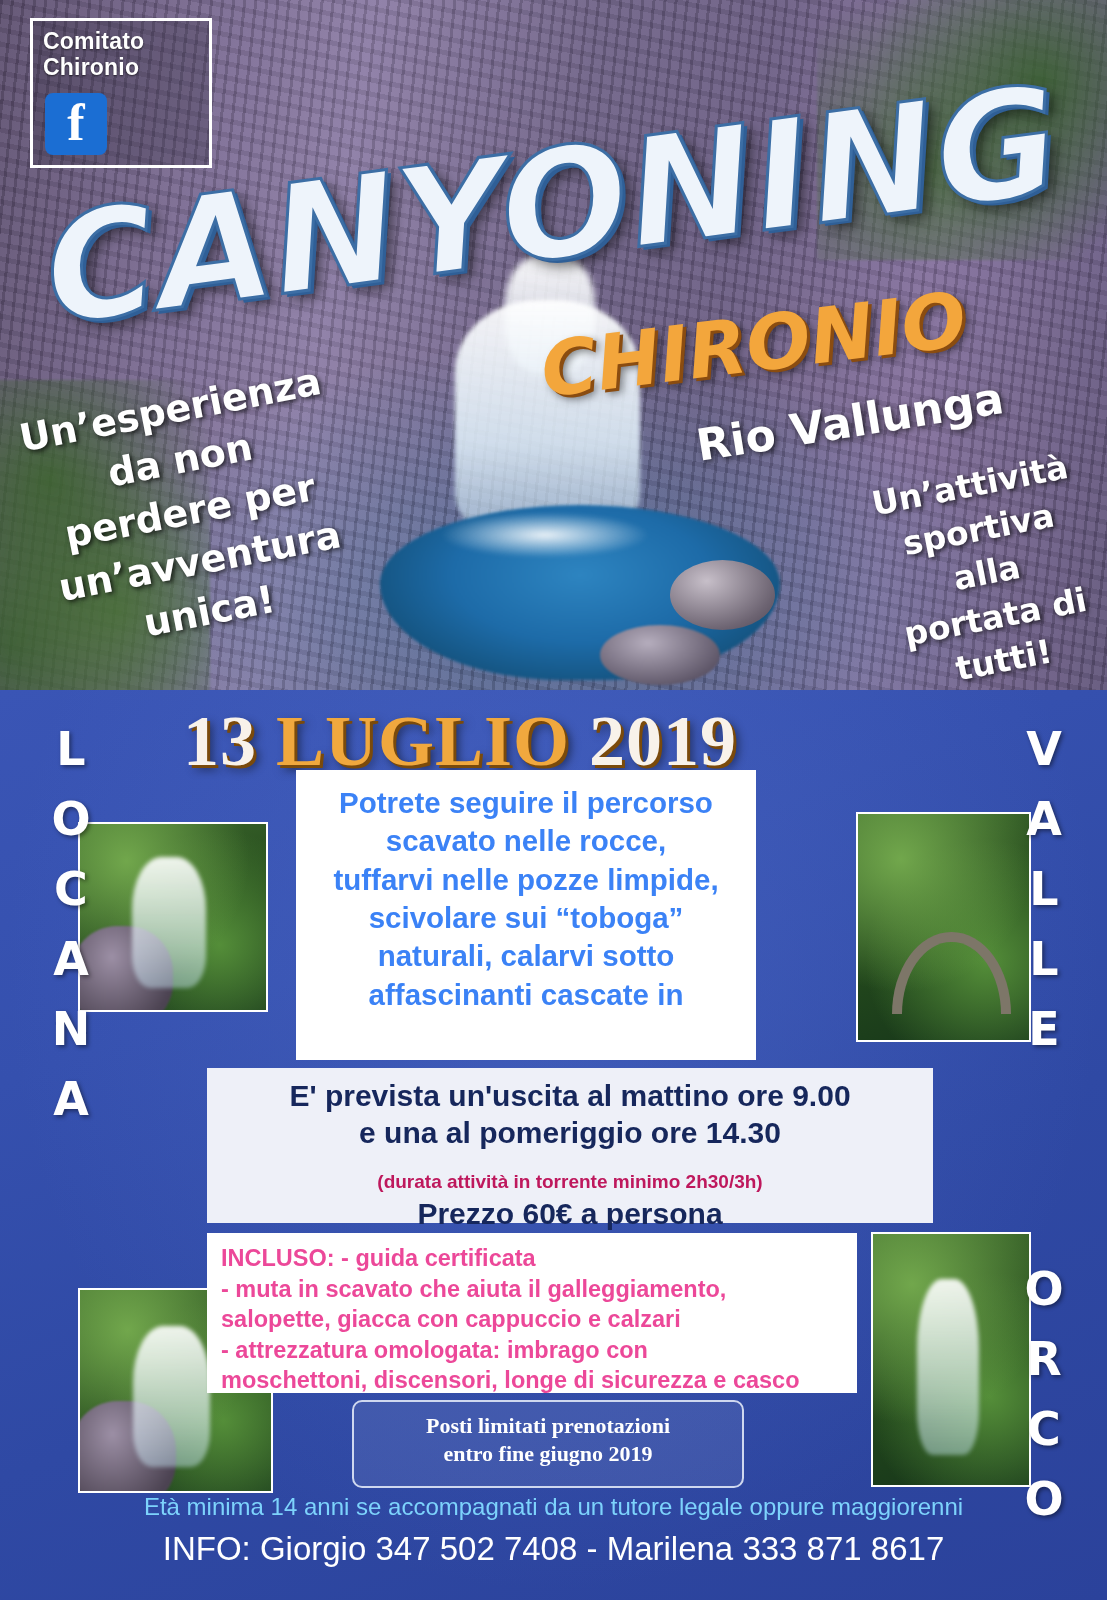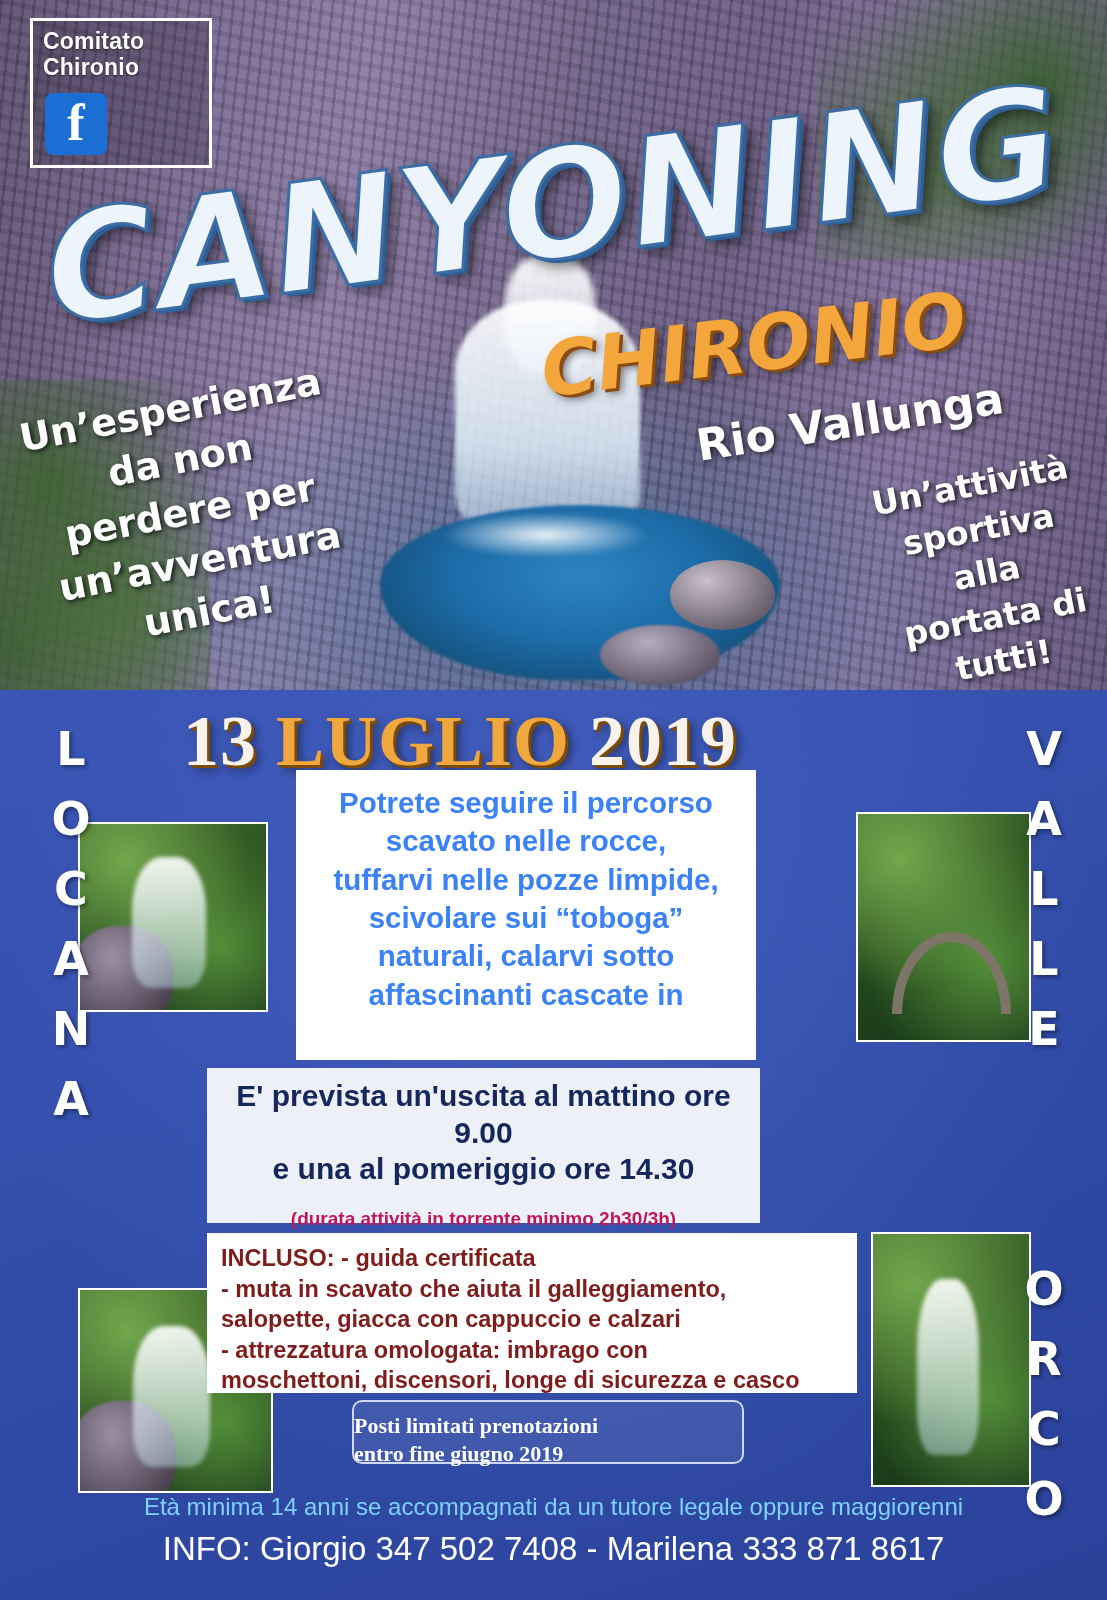--- a/index.html
+++ b/index.html
@@ -280,21 +280,21 @@
     padding: 14px 12px;
     text-align: center;
     font-size: 29.5px;
     line-height: 1.30;
     font-weight: bold;
     color: #3b82f6;
     z-index: 4;
   }
   .time-box {
     left: 207px; top: 1068px;
-    width: 553px; height: 155px;
+    width: 726px; height: 155px;
     padding: 10px 10px;
     text-align: center;
     z-index: 4;
     background: #eef0f8;
   }
   .time-line1 {
     font-size: 30px;
     font-weight: bold;
     color: #16275c;
     line-height: 1.22;
@@ -315,31 +315,32 @@
     left: 207px; top: 1233px;
     width: 650px; height: 160px;
     padding: 10px 14px;
     z-index: 4;
     text-align: left;
     background: #ffffff;
   }
   .incl-line {
     font-size: 23.5px;
     font-weight: bold;
-    color: #7f1d1d;
+    color: #ec4899;
     line-height: 1.30;
   }
 
   .posti-box {
     position: absolute;
     left: 352px; top: 1400px;
-    width: 392px; height: 64px;
+    width: 392px; height: 88px;
     border: 2px solid #cfd8ef;
     border-radius: 10px;
     background: rgba(255,255,255,0.08);
+    text-align: center;
     padding-top: 10px;
     box-sizing: border-box;
     z-index: 4;
   }
   .posti-line {
     font-family: "Liberation Serif", serif;
     font-weight: bold;
     font-size: 22px;
     color: #ffffff;
     line-height: 1.28;

